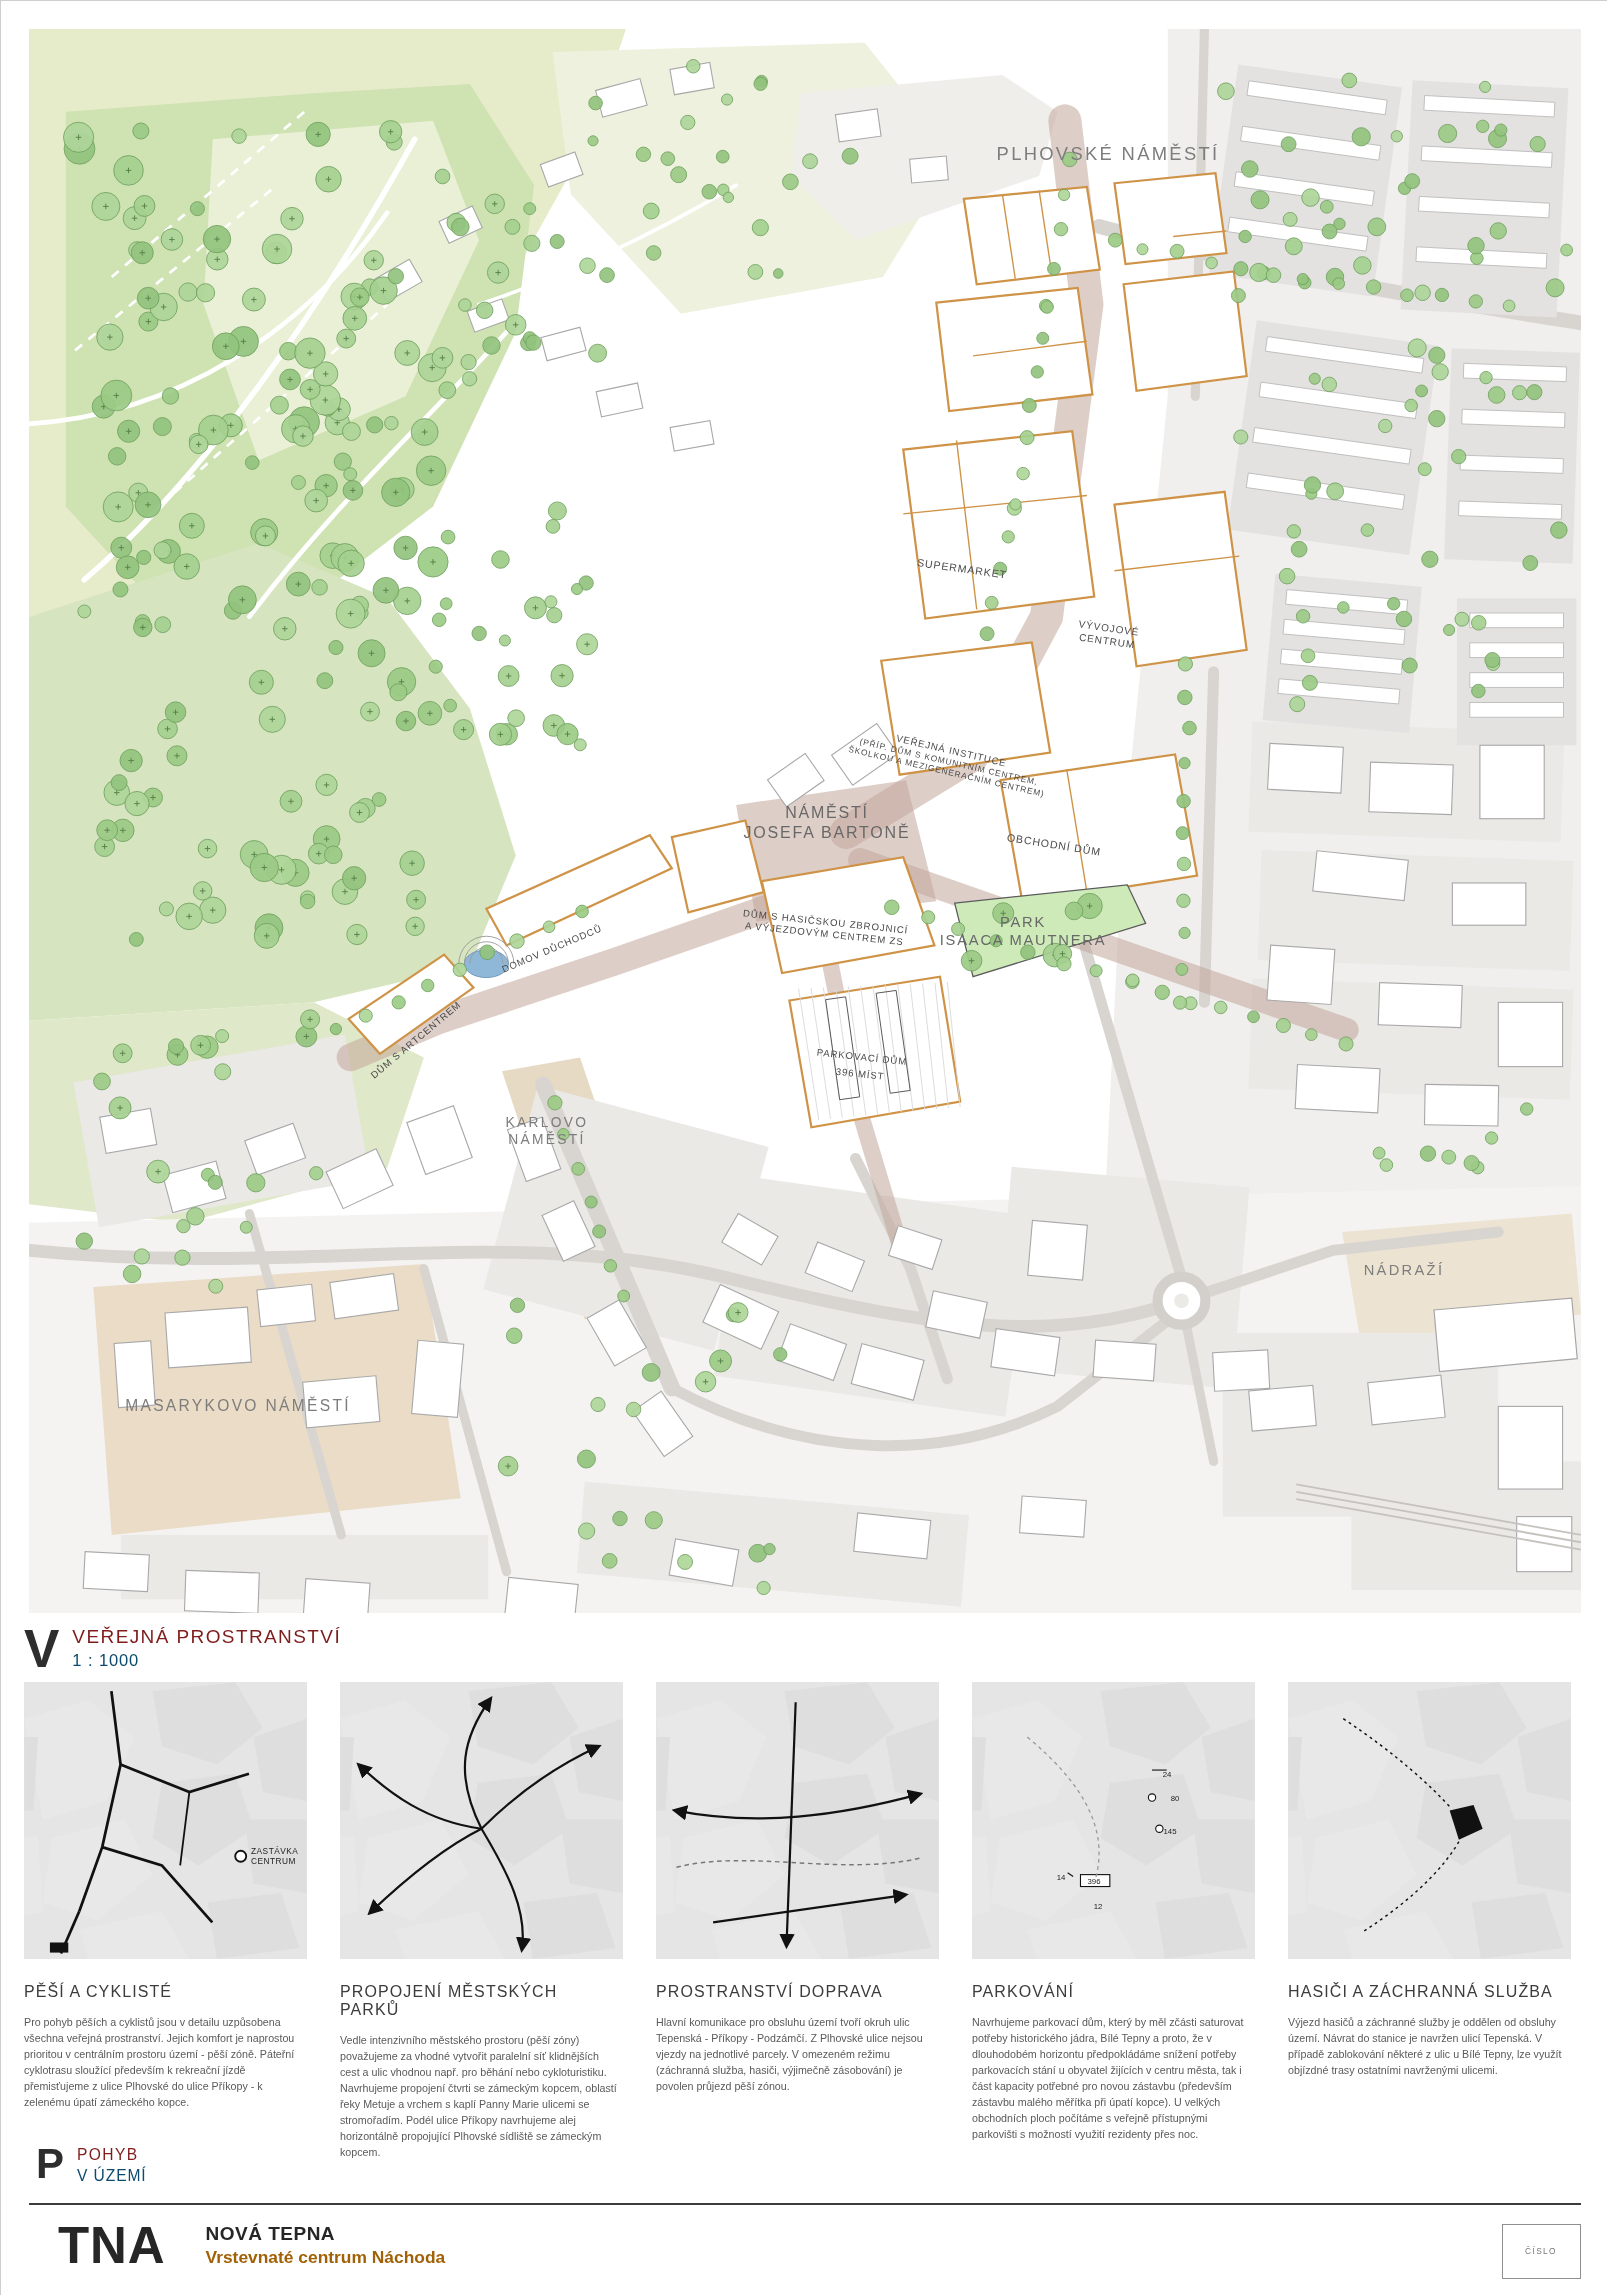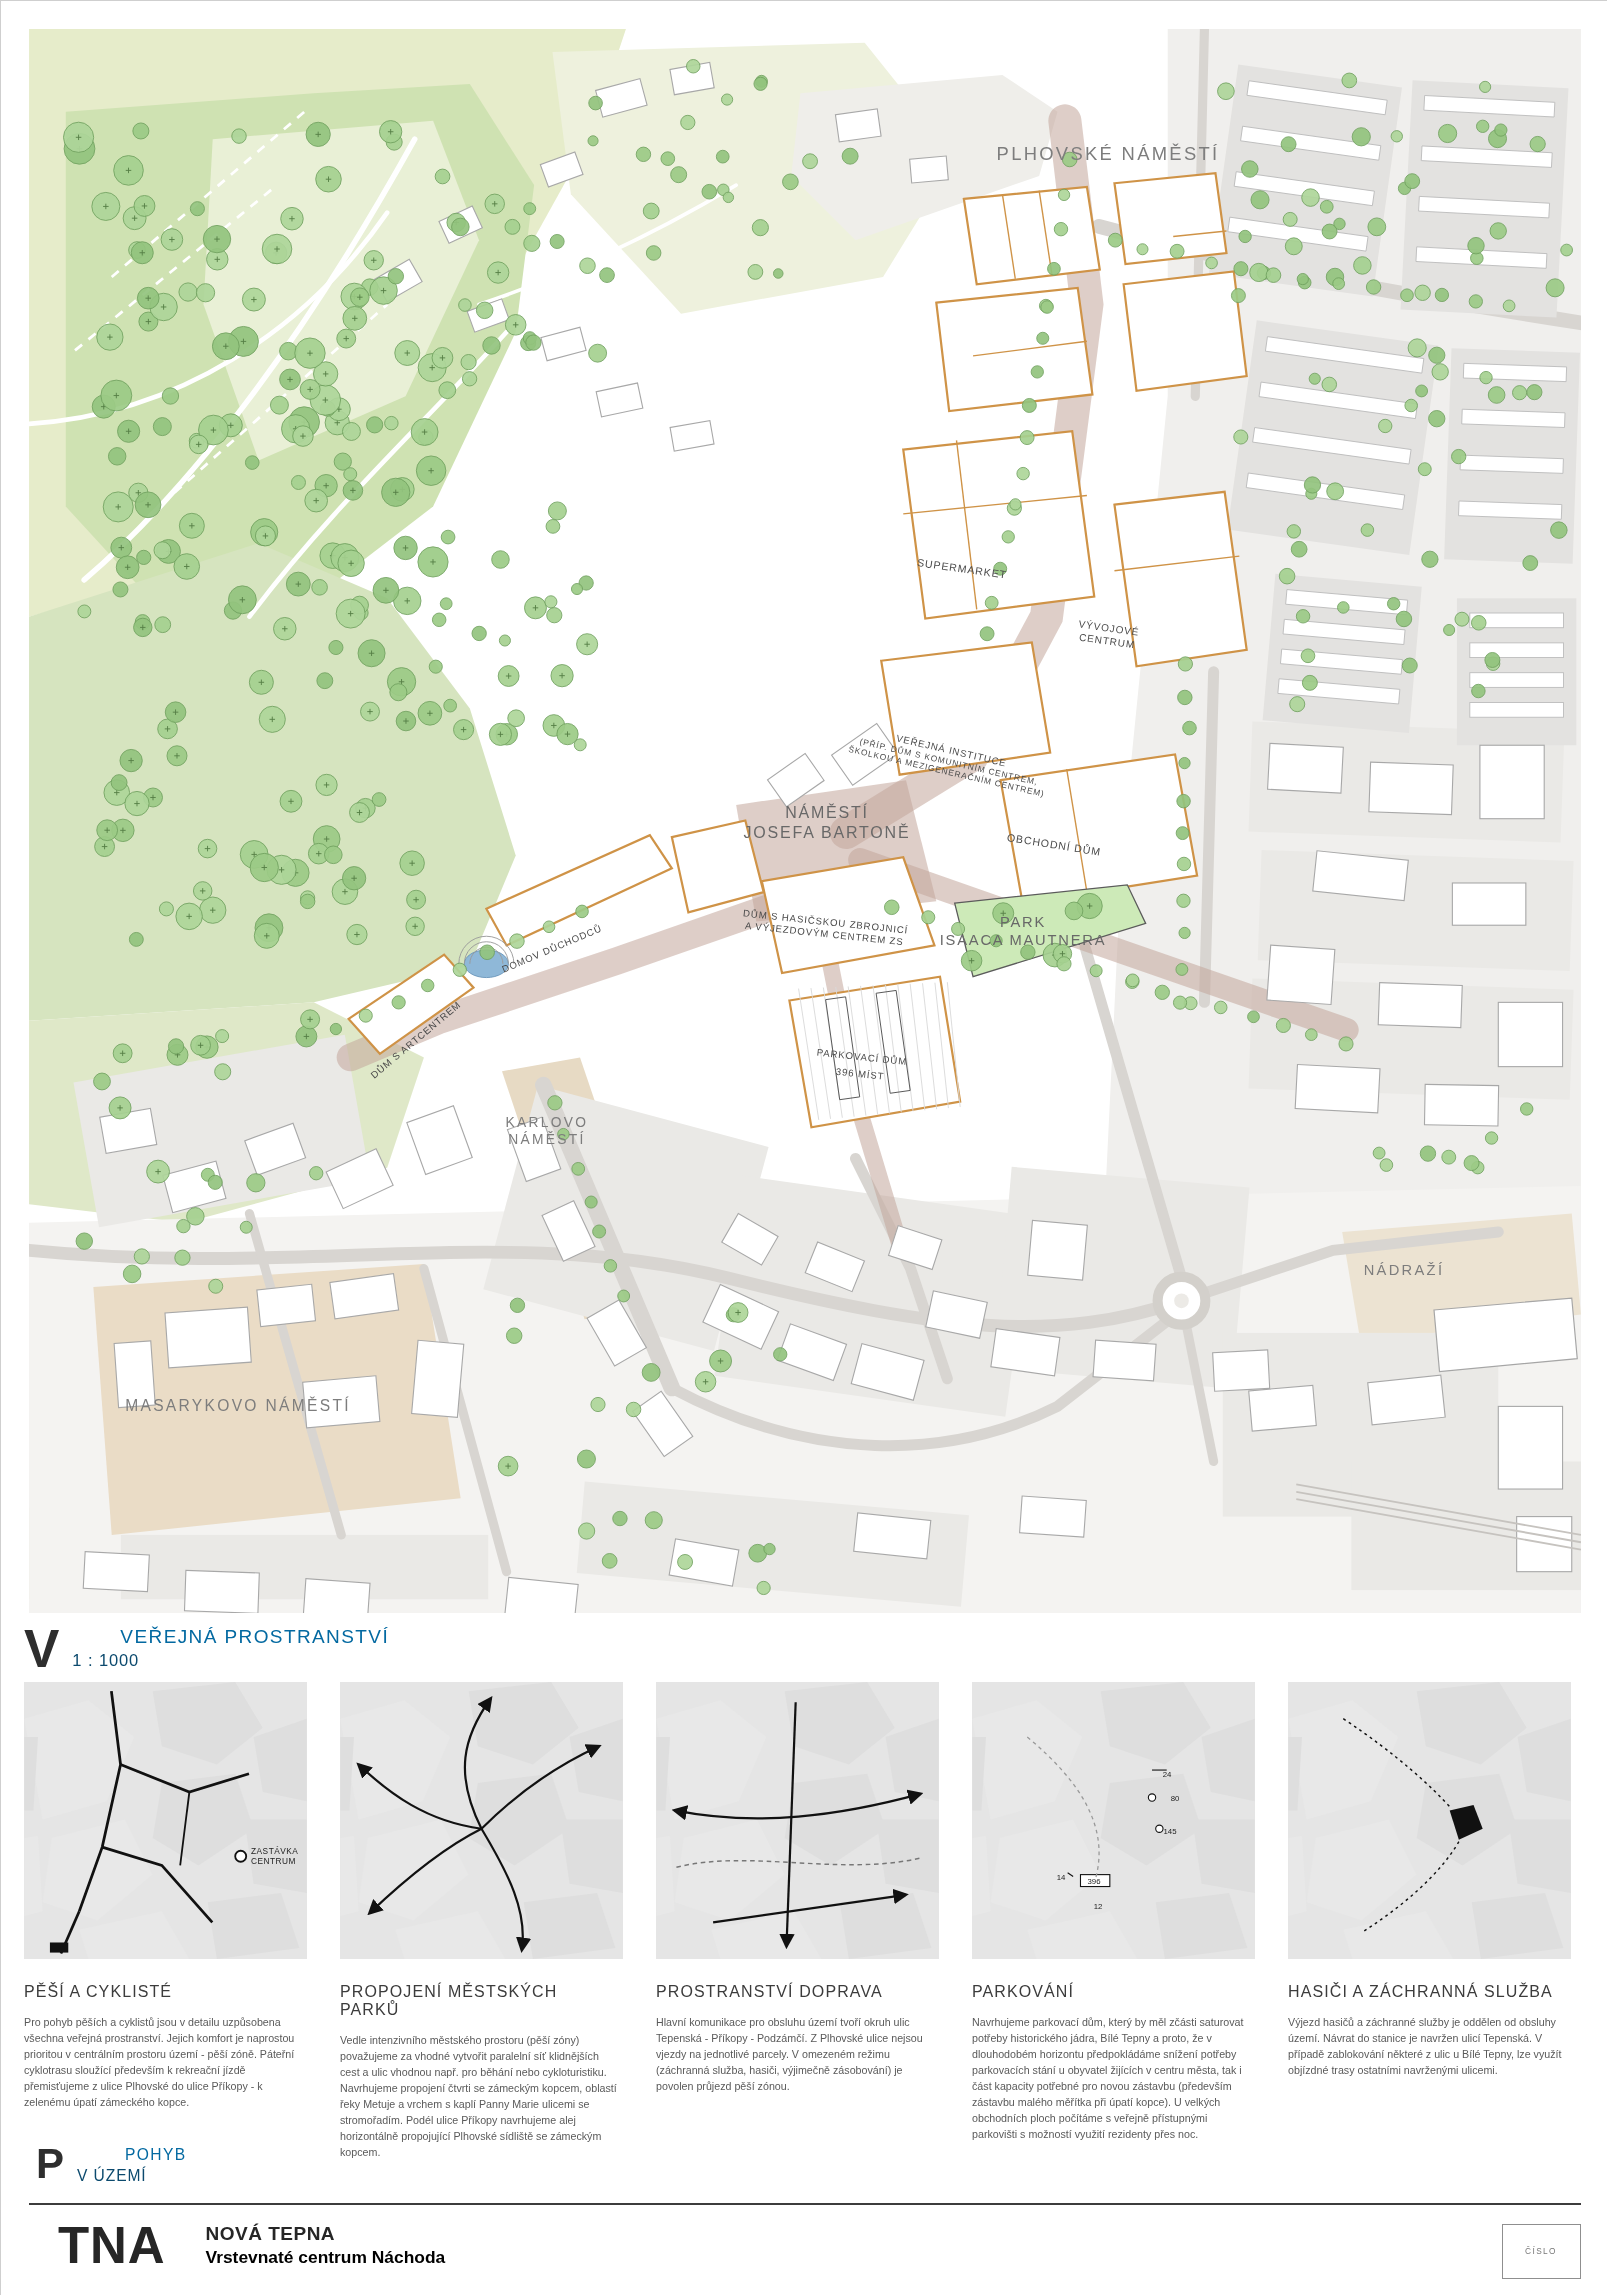--- a/index.html
+++ b/index.html
@@ -10,38 +10,38 @@
   .map-wrap svg{position:absolute;left:0;top:0;}
   .map-labels{position:absolute;left:0;top:0;width:1607px;height:1616px;pointer-events:none;}
   .mlab{position:absolute;transform:translate(-50%,-50%);white-space:nowrap;text-align:center;
         color:#4a4a4a;letter-spacing:0.9px;line-height:1.25;}
   .mlab.big{color:#7d7d7d;letter-spacing:2.3px;}
   .mlab.mid{color:#686868;letter-spacing:1.8px;}
   
   .sec{position:absolute;display:flex;align-items:flex-start;gap:13px;color:#2e2e2e;}
   .sec .letter{font-size:53px;font-weight:600;line-height:.85;}
   .sec.small .letter{font-size:42px;font-weight:700;}
-  .sec .t1{font-size:19px;letter-spacing:1.4px;color:#0369a1;margin-left:48px;}
+  .sec .t1{font-size:19px;letter-spacing:1.4px;color:#7f1d1d;}
   .sec .t2{font-size:16.5px;letter-spacing:0.9px;color:#0c4a6e;margin-top:2.8px;}
   .sec.small .t1,.sec.small .t2{font-size:15.6px;}
   
   .thumb{position:absolute;top:1681px;width:283px;height:277px;background:#e5e5e5;overflow:hidden;}
   .thumb svg{position:absolute;left:0;top:0;}
   .busstop{position:absolute;font-size:8.3px;line-height:1.2;letter-spacing:0.5px;color:#222;}
   .pnum{position:absolute;font-size:7.8px;color:#222;transform:translate(-50%,-50%);}
   
   .panel{position:absolute;top:1982px;width:277px;}
   .panel h3{margin:0 0 13px 0;font-size:16px;font-weight:400;letter-spacing:1.1px;color:#3c3c3c;}
   .panel p{margin:0;font-size:10.7px;line-height:1.5;color:#5a5a5a;}
   
   .rule{position:absolute;left:27.5px;right:27.5px;top:2202px;height:1.8px;background:#3c3c3c;}
   .footer{position:absolute;left:57px;top:2219px;display:flex;align-items:center;gap:40px;}
   .logo{font-size:51px;font-weight:800;letter-spacing:0.9px;color:#262626;line-height:1;}
   .proj .p1{font-size:19px;font-weight:700;color:#262626;letter-spacing:0.5px;}
-  .proj .p2{font-size:17.4px;font-weight:600;color:#000000;margin-top:1.8px;}
+  .proj .p2{font-size:17.4px;font-weight:600;color:#a16207;margin-top:1.8px;}
   .numbox{position:absolute;right:27.5px;bottom:18.4px;width:77px;height:53px;border:1.4px solid #8f8f8f;
           display:flex;align-items:center;justify-content:center;font-size:8.3px;letter-spacing:1.4px;color:#777;}
 </style>
 </head>
 <body>
 
 <div class="poster">
 
   <div class="map-wrap">
     <svg id="mapsvg" width="1552" height="1584" viewBox="30 30 1690 1725">

